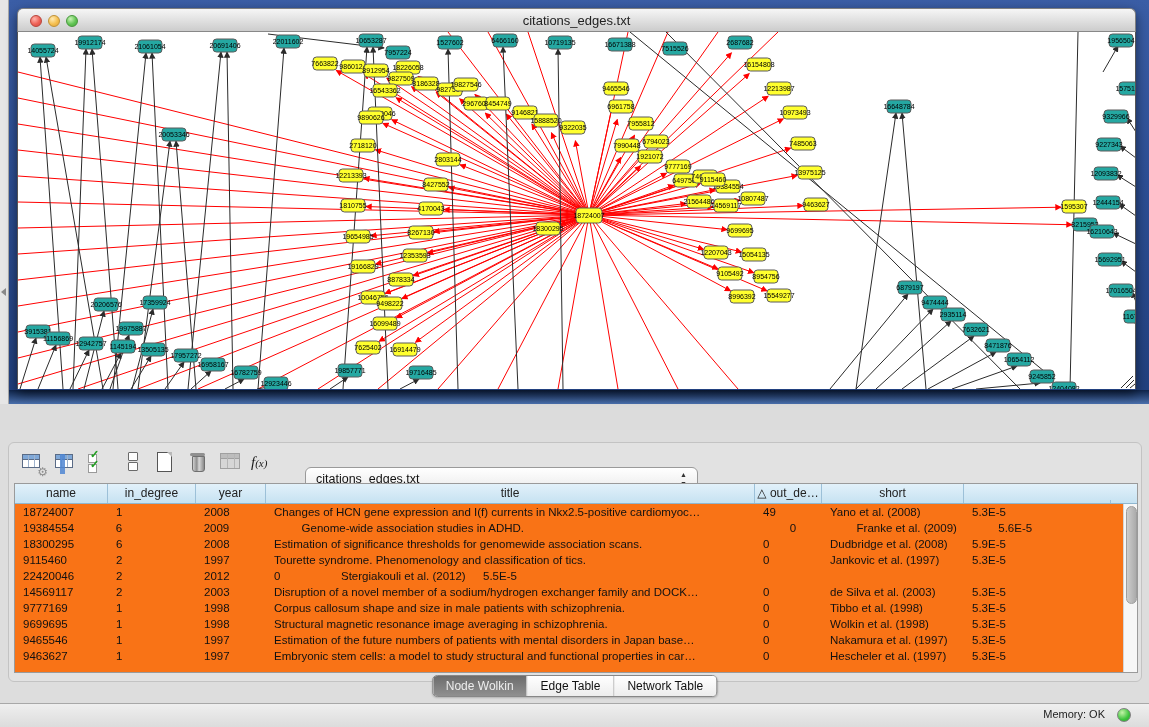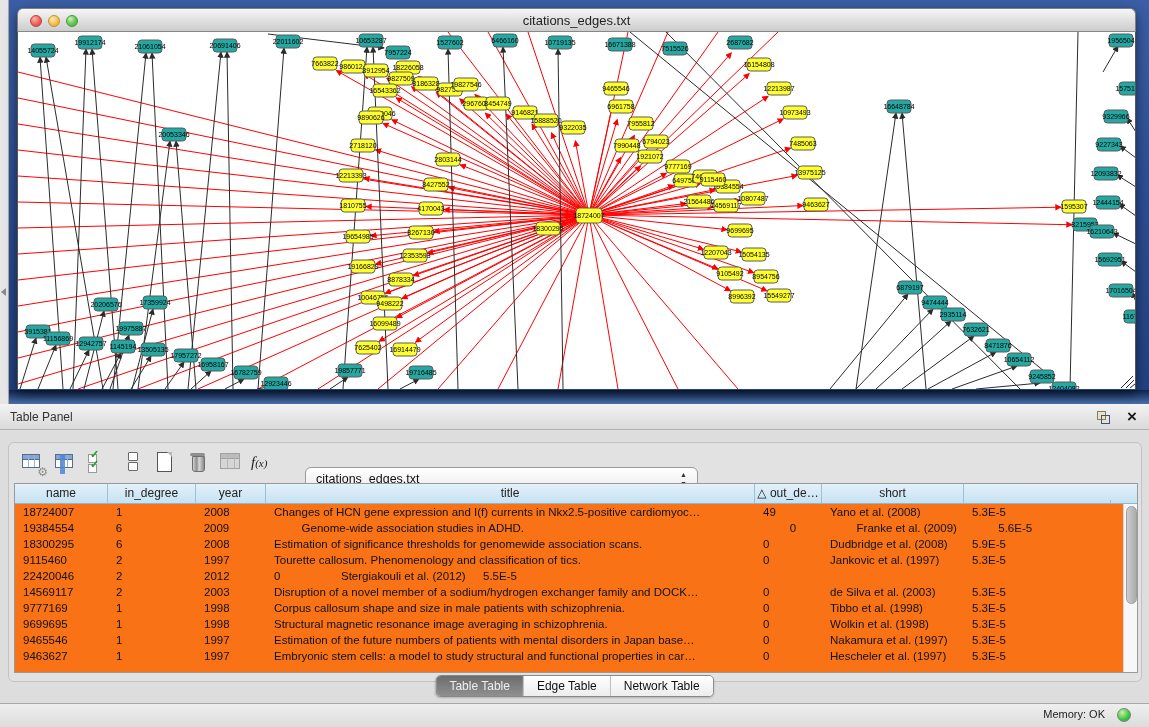--- a/index.html
+++ b/index.html
@@ -705,28 +705,20 @@
               <g>
                 <rect x="1106" y="278" width="24" height="13" rx="3.5" fill="#25a8a2" stroke="#5a5a5a" stroke-width="1"></rect>
                 <text x="1118" y="287" text-anchor="middle" class="nlab">1167533</text>
               </g>
             </g>
         </svg>
       </div>
     </div>
   </div>
 
-  <div class="tp-header">
-    <span>Table Panel</span>
-    <span class="float-ic">
-        <span class="sq1"></span>
-        <span class="sq2"></span>
-      </span>
-    <span class="close-ic">×</span>
-  </div>
 
   <div class="tp-body">
     <div class="inner-panel"></div>
 
     <div class="toolbar">
       <span class="icn">
           <span class="mtab">
             <span class="hd"></span>
             <span class="v1"></span>
             <span class="v2"></span>
@@ -812,21 +804,21 @@
             <div class="td" style="width: 70px;">2008</div>
             <div class="td" style="width: 489px;">Estimation of significance thresholds for genomewide association scans.</div>
             <div class="td" style="width: 67px;">0</div>
             <div class="td" style="width: 142px;">Dudbridge et al. (2008)</div>
             <div class="td" style="width: 147px;">5.9E-5</div>
           </div>
           <div class="trow">
             <div class="td" style="width: 93px;">9115460</div>
             <div class="td" style="width: 88px;">2</div>
             <div class="td" style="width: 70px;">1997</div>
-            <div class="td" style="width: 489px;">Tourette callosum. Phenomenology and classification of tics.</div>
+            <div class="td" style="width: 489px;">Tourette syndrome. Phenomenology and classification of tics.</div>
             <div class="td" style="width: 67px;">0</div>
             <div class="td" style="width: 142px;">Jankovic et al. (1997)</div>
             <div class="td" style="width: 147px;">5.3E-5</div>
           </div>
           <div class="trow">
             <div class="td" style="width: 93px;">22420046</div>
             <div class="td" style="width: 88px;">2</div>
             <div class="td" style="width: 70px;">2012</div>
             <div class="td" style="width: 67px;">0</div>
             <div class="td" style="width: 142px;">Stergiakouli et al. (2012)</div>
@@ -877,21 +869,21 @@
             <div class="td" style="width: 142px;">Hescheler et al. (1997)</div>
             <div class="td" style="width: 147px;">5.3E-5</div>
           </div>
         </div>
       <div class="vscroll">
           <div class="vthumb"></div>
         </div>
     </div>
 
     <div class="tabs" id="tabs">
-        <div class="tab sel">Table Table</div>
+        <div class="tab sel">Node Wolkin</div>
         <div class="tab">Edge Table</div>
         <div class="tab">Network Table</div>
       </div>
   </div>
 
   <div class="status">
     <span class="mem">Memory: OK</span>
     <span class="dot"></span>
   </div>
 

